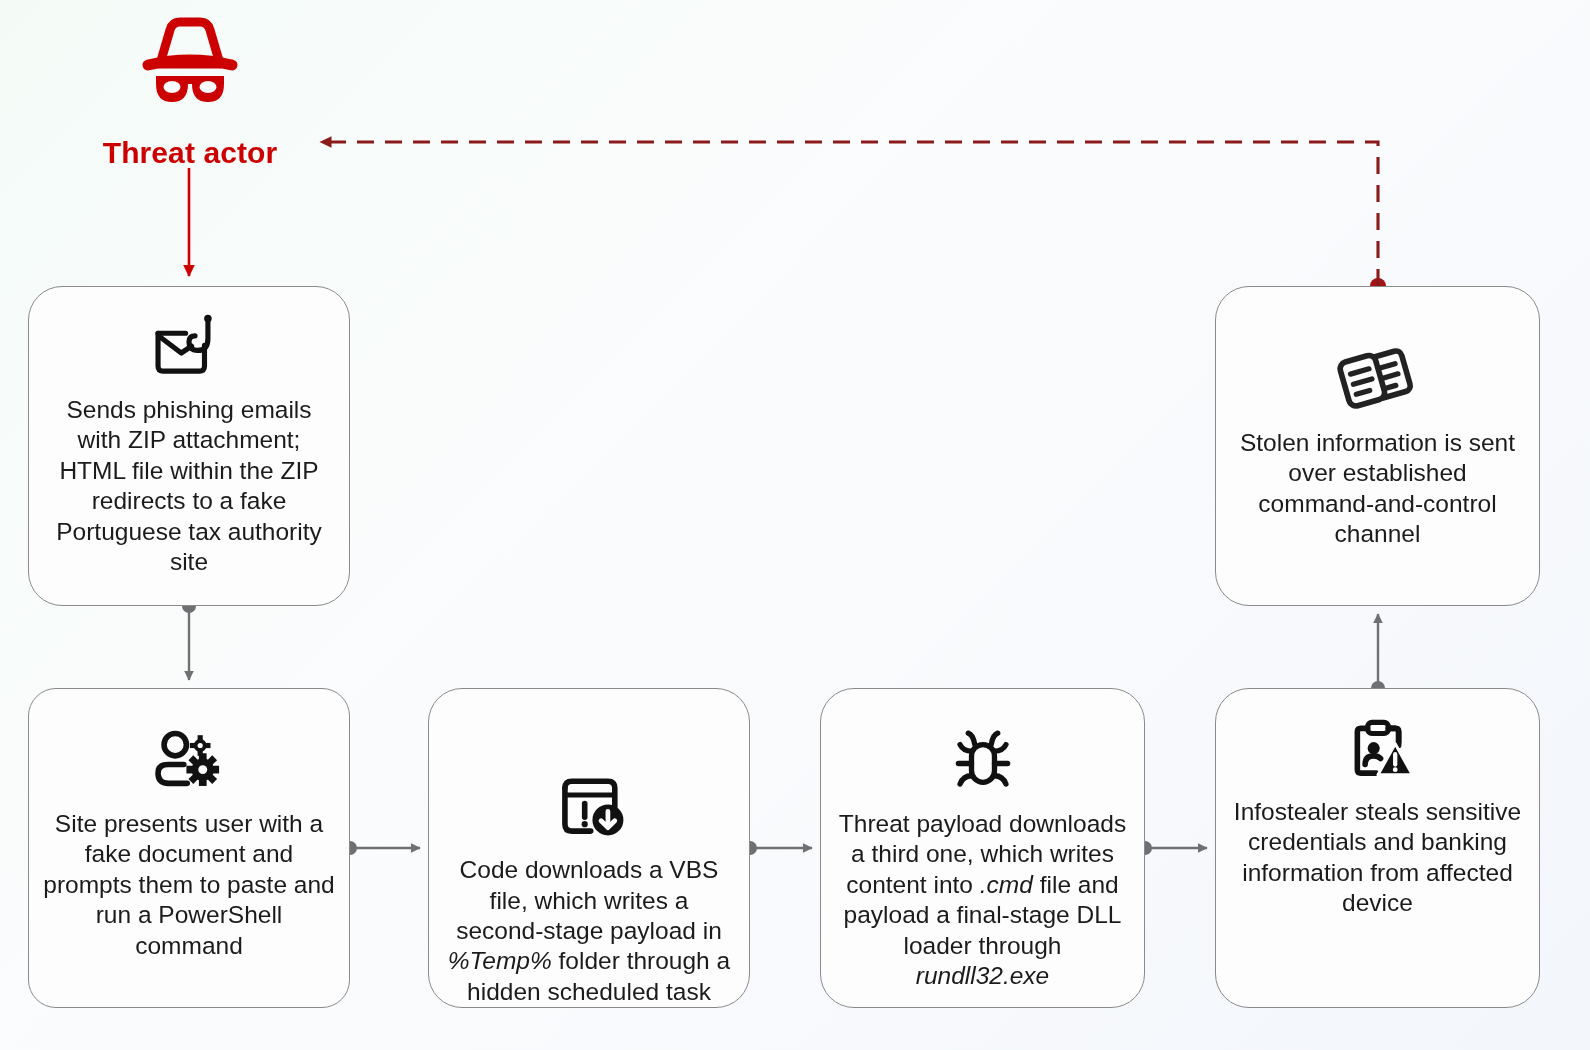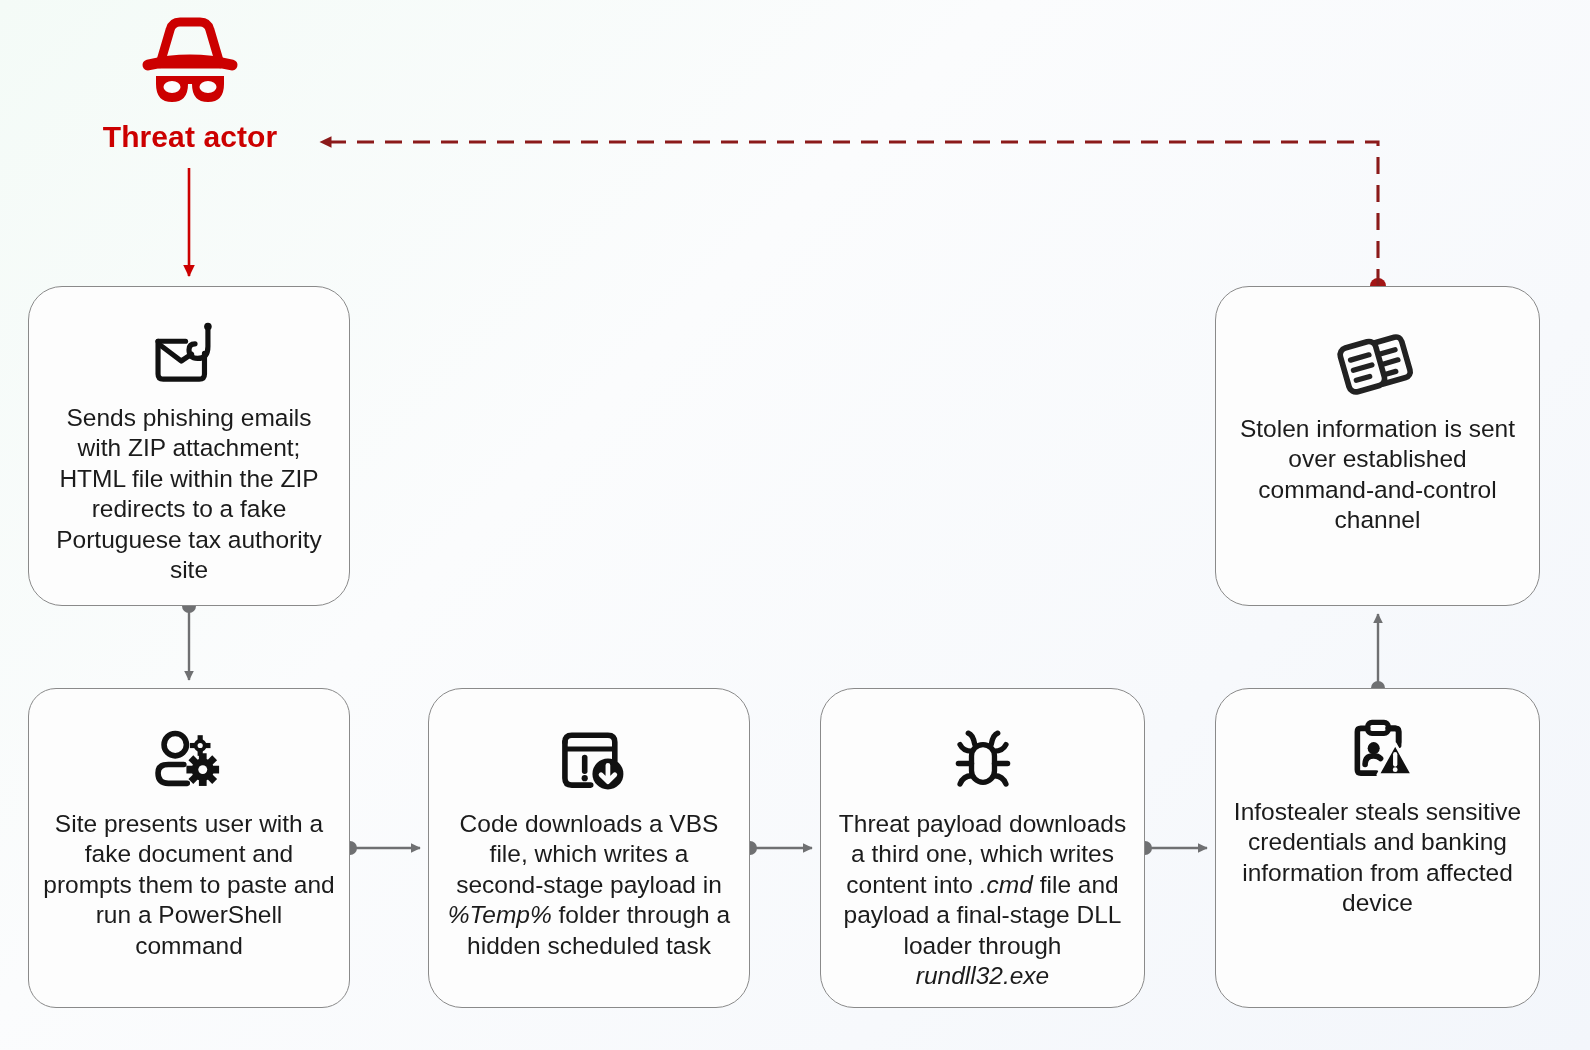--- a/index.html
+++ b/index.html
@@ -48,36 +48,37 @@
     line-height: 1.24;
     color: #1b1b1b;
     text-align: center;
     padding: 0 14px;
     white-space: pre-line;
     font-family: "Liberation Sans", sans-serif;
   }
   .node .node-text i { font-style: italic; }
 
   
-  #node-phishing    { left: 28px;   top: 286px; width: 322px; height: 320px; padding-top: 20px; }
+  #node-phishing    { left: 28px;   top: 286px; width: 322px; height: 320px; padding-top: 12px; }
   #node-fakesite    { left: 28px;   top: 688px; width: 322px; height: 320px; padding-top: 24px; border-radius: 28px; }
-  #node-vbs         { left: 428px;  top: 688px; width: 322px; height: 320px; padding-top: 24px; }
+  #node-vbs         { left: 428px;  top: 688px; width: 322px; height: 320px; padding-top: 24px; justify-content: flex-end; }
   #node-payload     { left: 820px;  top: 688px; width: 325px; height: 320px; padding-top: 24px; }
   #node-infostealer { left: 1215px; top: 688px; width: 325px; height: 320px; padding-top: 12px; }
-  #node-c2          { left: 1215px; top: 286px; width: 325px; height: 320px; padding-top: 31px; }
+  #node-c2          { left: 1215px; top: 286px; width: 325px; height: 320px; padding-top: 45px; }
 
   
   #threat-actor {
     position: absolute;
     left: 85px;
     top: 14px;
     width: 210px;
     display: flex;
     flex-direction: column;
     align-items: center;
+    gap: 16px;
   }
   #threat-actor .ta-icon { width: 120px; height: 100px; }
   #threat-actor .ta-label {
     margin-top: 6px;
     font-size: 30px;
     font-weight: bold;
     color: #cc0000;
     letter-spacing: 0.1px;
     font-family: "Liberation Sans", sans-serif;
   }

